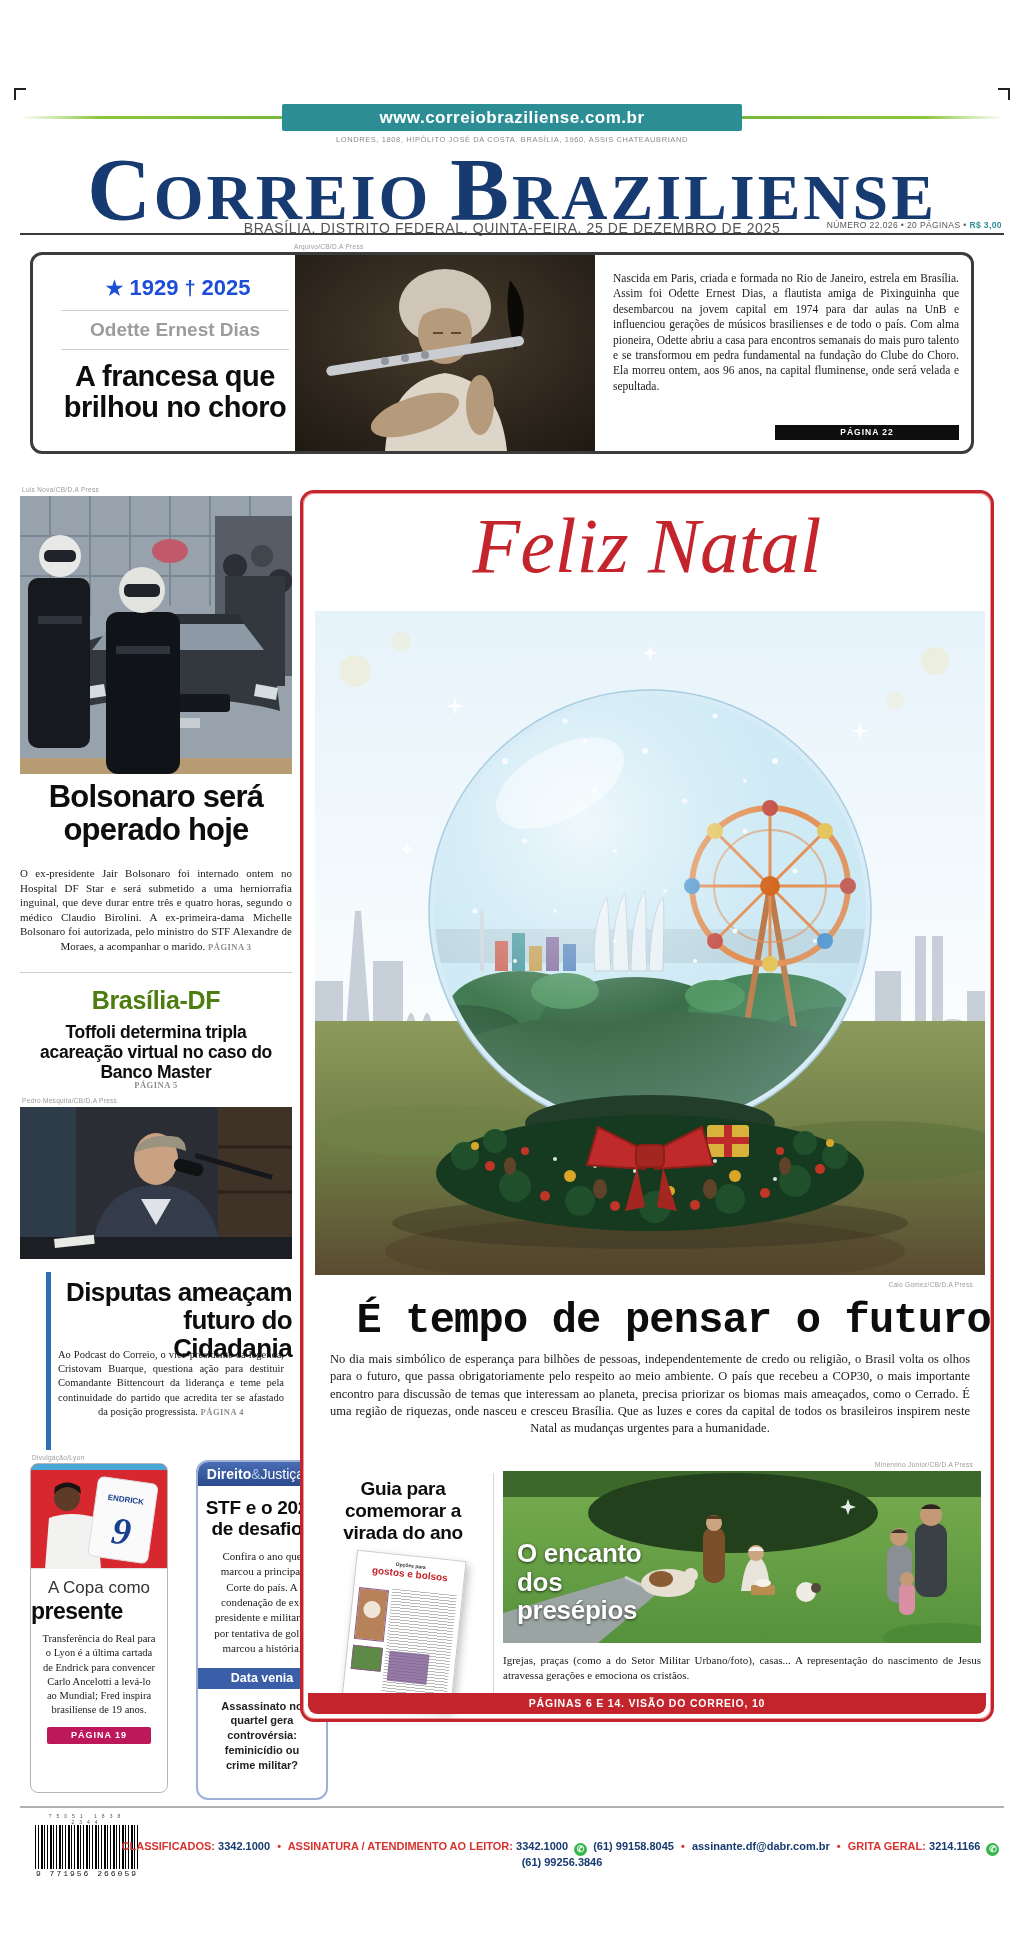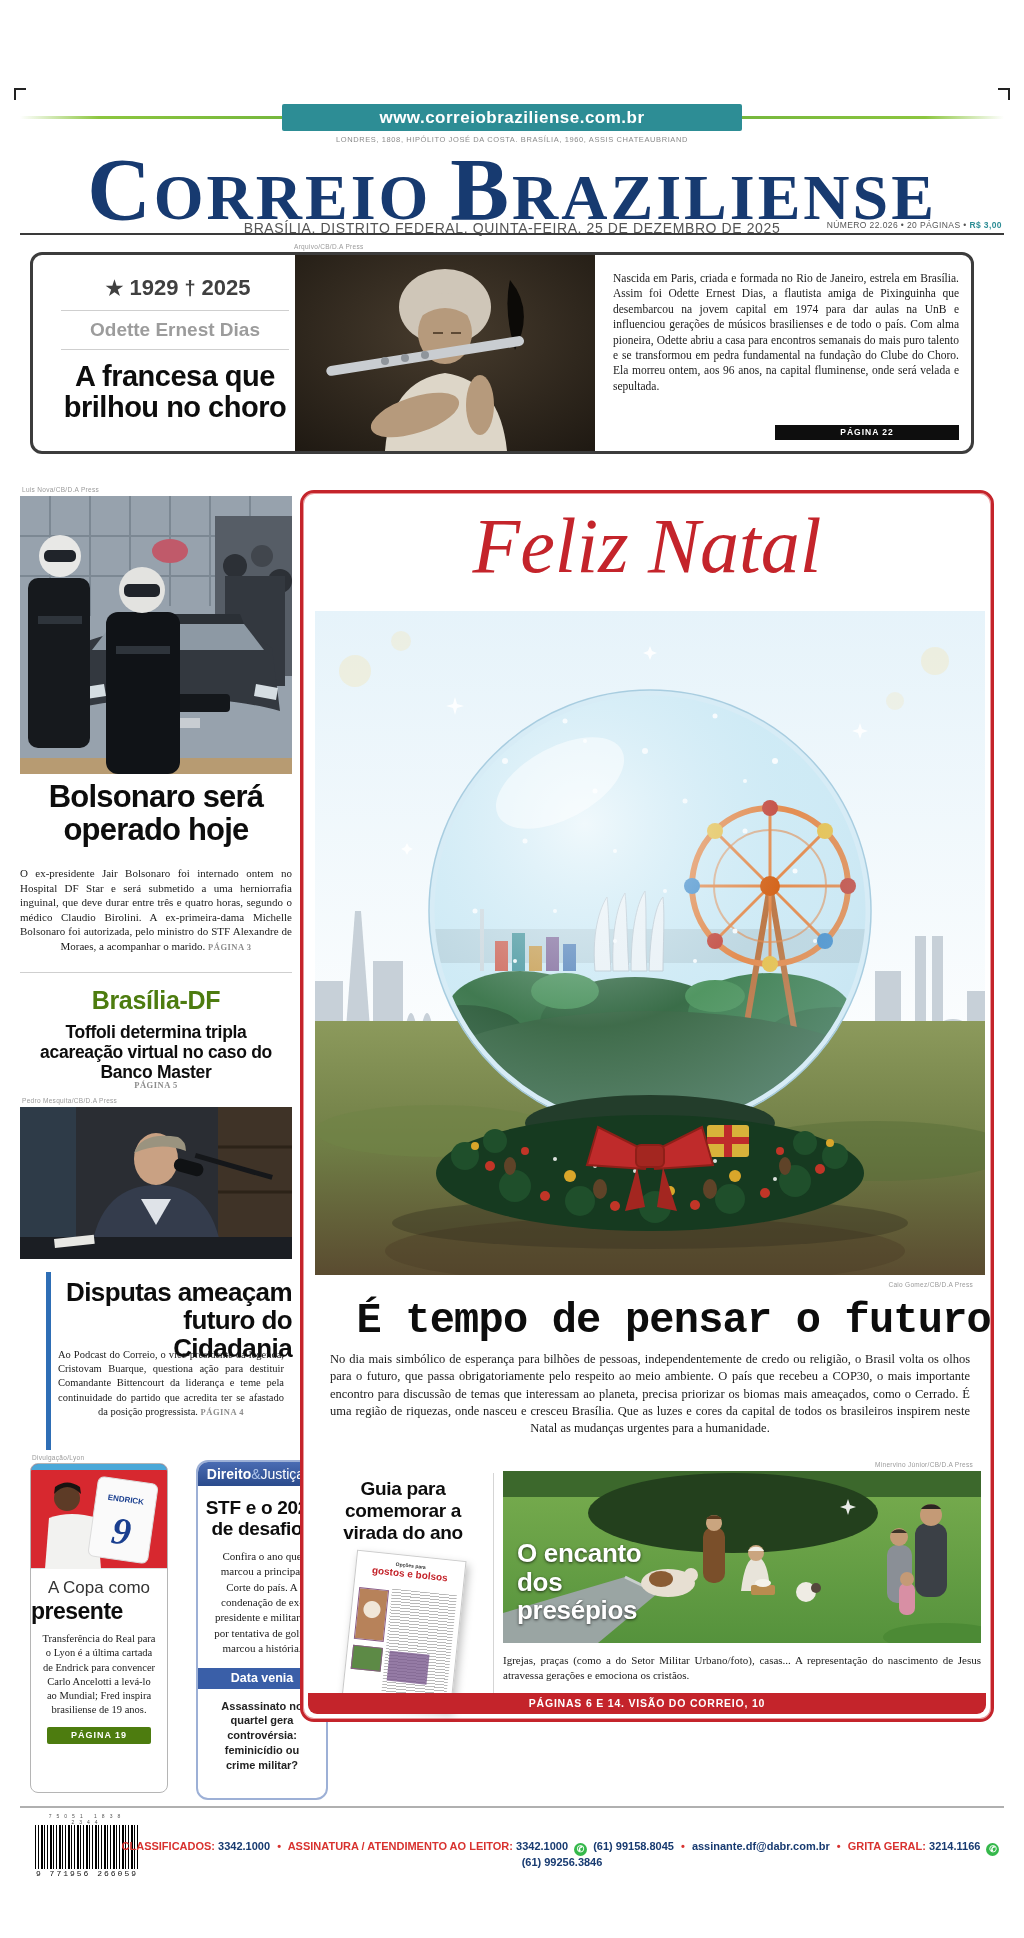--- a/index.html
+++ b/index.html
@@ -21,21 +21,21 @@
   .masthead .rest { font-size: 64px; }
   .dateline { font-size: 14px; color: #555; letter-spacing: .6px; width: 100%; text-align: center; }
   .edition { font-size: 8.5px; color: #555; letter-spacing: .4px; }
   .edition .price { color: #2d8d95; font-weight: bold; }
   .toprule { height: 2px; background: #3a3a3a; }
 
   .credit { font-size: 6.5px; color: #9a9a9a; letter-spacing: .3px; }
 
   
   .obit-box { border: 3px solid #3c3c3c; border-radius: 12px; background: #fff; overflow: hidden; }
-  .obit-dates { text-align: center; font-weight: bold; font-size: 22px; color: #404040; }
+  .obit-dates { text-align: center; font-weight: bold; font-size: 22px; color: #1d4ed8; }
   .obit-dates .sym { font-size: 20px; margin: 0 6px; }
   .hr-light { height: 1px; background: #cfcfcf; }
   .obit-name { text-align: center; font-weight: bold; font-size: 19px; color: #9c9c9c; }
   .obit-headline { text-align: center; font-weight: bold; font-size: 29px; letter-spacing: -.5px; line-height: 1.08; color: #0d0d0d; }
   .obit-body { font-family: "Liberation Serif", serif; font-size: 11.5px; line-height: 1.34; color: #1a1a1a; text-align: justify; }
   .pagebox { background: #0e0e0e; color: #fff; font-weight: bold; font-size: 8.5px; letter-spacing: 1px; text-align: center; line-height: 15px; }
 
   
   .headline-lg { text-align: center; font-weight: bold; font-size: 31px; letter-spacing: -.8px; line-height: 1.05; color: #0d0d0d; }
   .body-serif { font-family: "Liberation Serif", serif; font-size: 11px; line-height: 1.32; color: #1a1a1a; text-align: justify; text-align-last: center; }
@@ -47,21 +47,21 @@
   .headline-cid { text-align: center; font-weight: bold; font-size: 26px; letter-spacing: -.6px; line-height: 1.08; color: #0d0d0d; }
   .body-cid { font-family: "Liberation Serif", serif; font-size: 10.5px; line-height: 1.35; color: #1a1a1a; text-align: justify; text-align-last: center; }
 
   
   .card-copa { border: 1.5px solid #b5b5b5; border-radius: 8px; background: #fff; overflow: hidden; }
   .copa-photo { position: relative; height: 105px; background: #d7282f; border-bottom: 1px solid #ddd; }
   .copa-stripe { position: absolute; top: 0; left: 0; right: 0; height: 6px; background: #4aa8d8; }
   .copa-t1 { text-align: center; font-size: 17px; color: #333; margin-top: 9px; }
   .copa-t2 { text-align: left; font-weight: bold; font-size: 23px; color: #0d0d0d; letter-spacing: -.5px; }
   .copa-body { font-family: "Liberation Serif", serif; font-size: 10.5px; line-height: 1.36; text-align: center; color: #1a1a1a; padding: 7px 10px 0 10px; }
-  .copa-btn { display: block; width: 104px; margin: 9px auto 0 auto; background: #4d7c0f; color: #fff; font-weight: bold; font-size: 9px; letter-spacing: 1px; text-align: center; line-height: 17px; border-radius: 2px; }
+  .copa-btn { display: block; width: 104px; margin: 9px auto 0 auto; background: #be185d; color: #fff; font-weight: bold; font-size: 9px; letter-spacing: 1px; text-align: center; line-height: 17px; border-radius: 2px; }
 
   
   .card-dir { border: 2px solid #9db0d6; border-radius: 12px; background: #fff; overflow: hidden; }
   .dir-head { height: 24px; background: linear-gradient(180deg, #4a6cb3, #2a4a8c); color: #fff; text-align: center; line-height: 24px; font-size: 14px; }
   .dir-head .b { font-weight: bold; }
   .dir-head .amp { color: #aec4ea; font-weight: normal; }
   .dir-logo { display: inline-block; width: 9px; height: 9px; border: 1px solid #c7d6f2; margin-left: 4px; vertical-align: middle; background: linear-gradient(180deg,#c7d6f2 33%, transparent 33%, transparent 66%, #c7d6f2 66%); }
   .dir-headline { text-align: center; font-weight: bold; font-size: 19px; line-height: 1.1; color: #0d0d0d; margin-top: 12px; letter-spacing: -.3px; }
   .dir-body { font-family: "Liberation Serif", serif; font-size: 11px; line-height: 1.4; text-align: center; color: #1a1a1a; padding: 9px 10px 0 10px; }
   .dir-bar { margin-top: 11px; height: 21px; background: #3a5fa8; color: #fff; font-weight: bold; font-size: 12.5px; text-align: center; line-height: 21px; }

